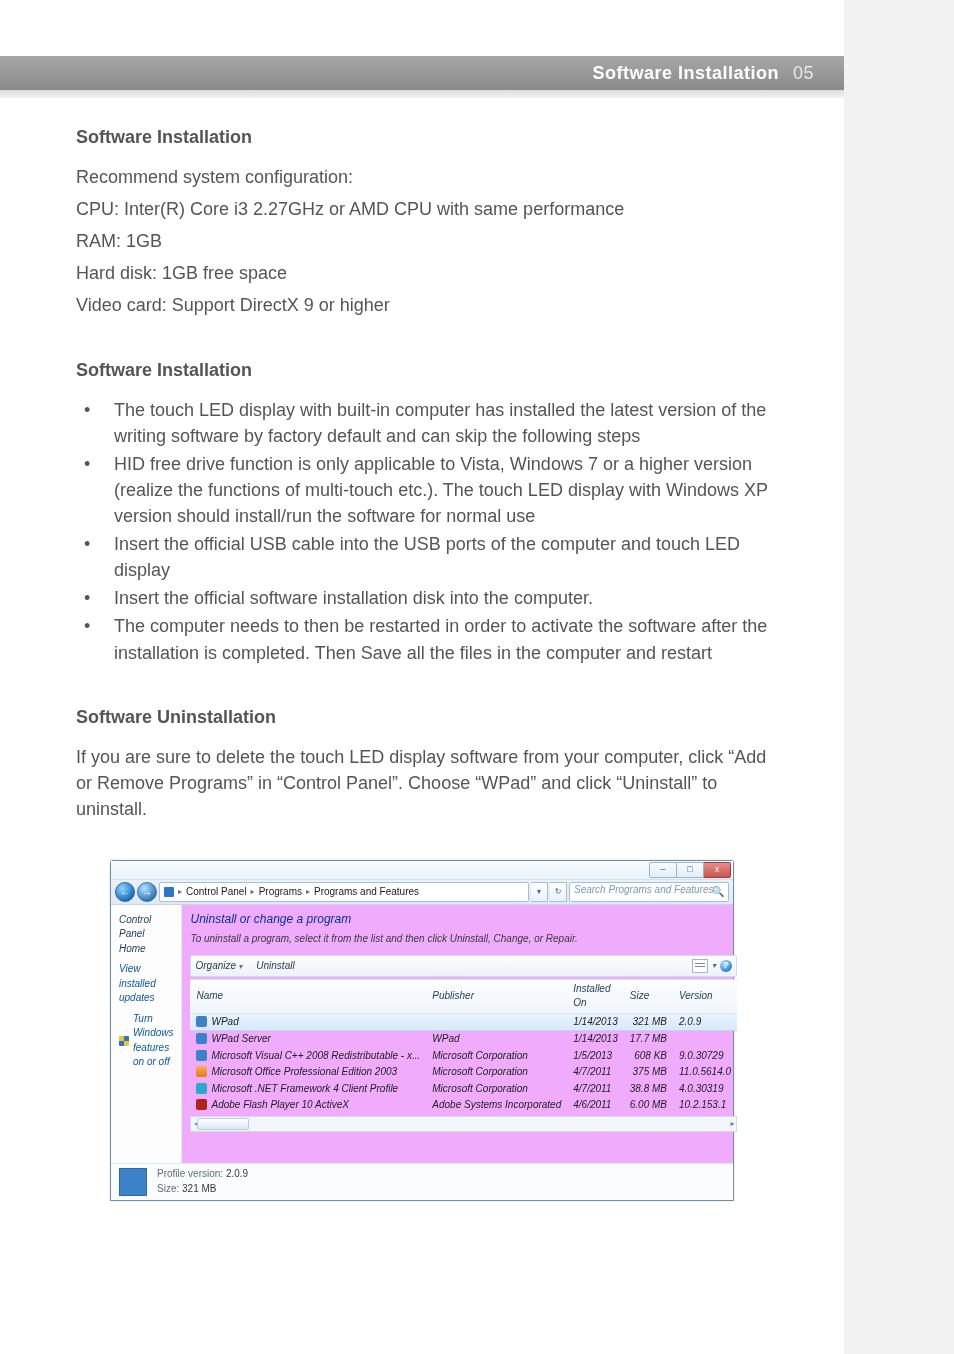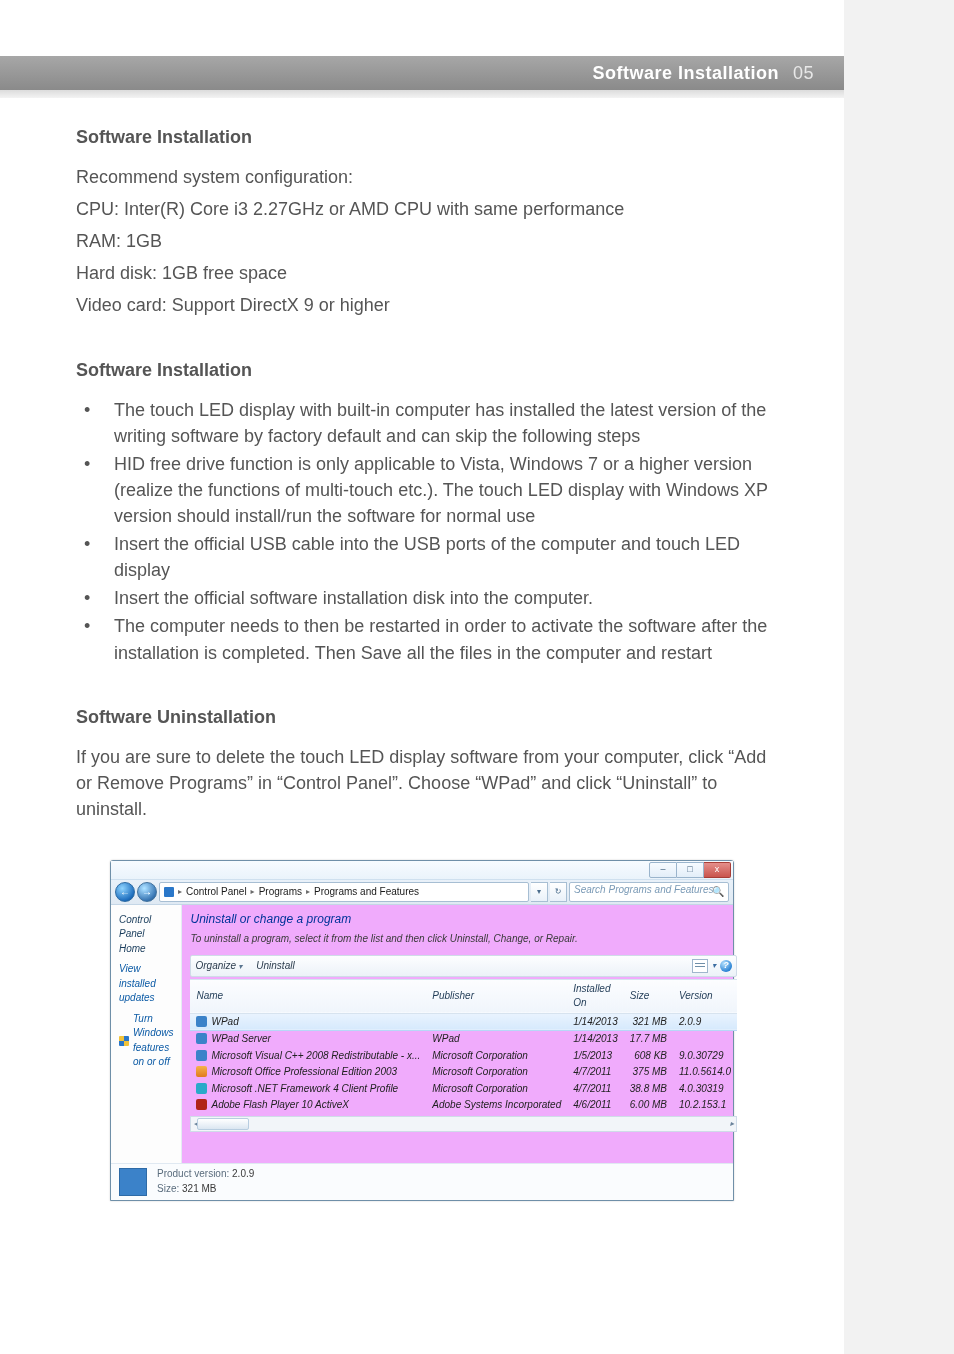--- a/index.html
+++ b/index.html
@@ -394,21 +394,21 @@
               <span style="flex:1"></span>
               <span>▸</span>
             </div>
           </div>
         </div>
 
         <div class="details-pane">
           <div class="details-ic"></div>
           <div class="details-txt">
             <div>
-              <span class="lbl">Product version:</span>
+              <span class="lbl">Profile version:</span>
               <span>2.0.9</span>
             </div>
             <div>
               <span class="lbl">Size:</span>
               <span>321 MB</span>
             </div>
           </div>
         </div>
 
       </div>

